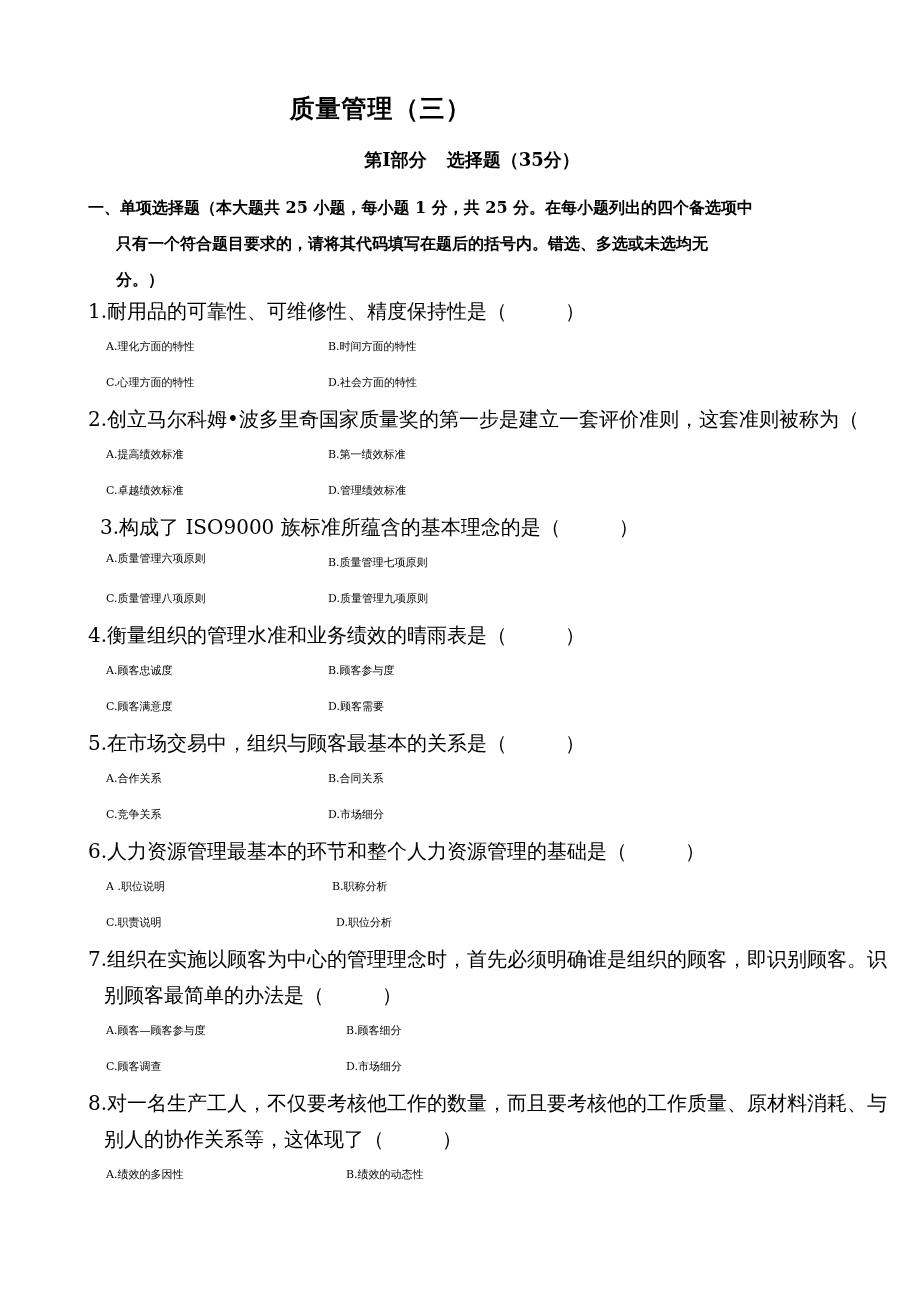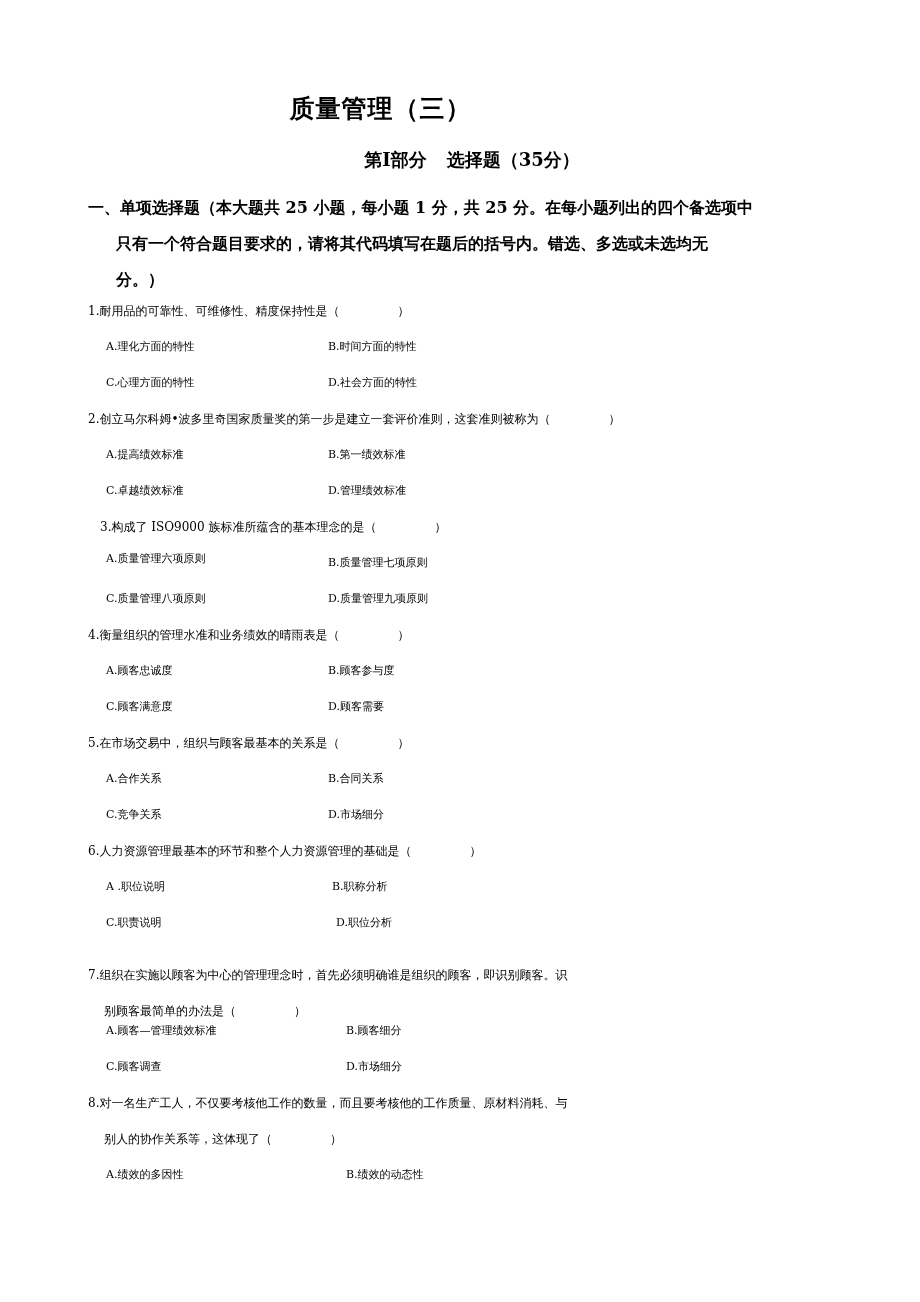--- a/index.html
+++ b/index.html
@@ -7,21 +7,21 @@
          font-family:"DejaVu Serif","Liberation Serif",serif; color:#000; }
   .title { position:absolute; top:92px; left:0; width:761px; text-align:center;
            font-size:25px; font-weight:bold; letter-spacing:1px; }
   .subtitle { position:absolute; top:148px; left:0; width:920px; text-align:center;
               font-size:18px; font-weight:bold;padding-left:12px; }
   .subtitle .gap { display:inline-block; width:20px; }
   .section { position:absolute; top:190px; left:88px; width:760px;
              font-size:16px; font-weight:bold; line-height:36px; }
   .section .l1 { white-space:nowrap; }
   .section .l2 { padding-left:28px; white-space:nowrap; }
-  .q { position:absolute; left:88px; font-size:12px; white-space:nowrap; line-height:20px; }
+  .q { position:absolute; left:88px; font-size:20px; white-space:nowrap; line-height:20px; }
   .q .cont { display:block; padding-left:16px; margin-top:16px; }
   .opt { position:absolute; font-size:11px; white-space:nowrap; line-height:20px; }
   .blank { display:inline-block; width:58px; }
   .blank-l { display:inline-block; width:58px; }
 </style>
 </head>
 <body>
 
 <div>
 
@@ -78,25 +78,25 @@
   <div class="opt" style="top:805px;left:328px;">D.市场细分</div>
 
   <div class="q" style="top:841px;">
     <span>6.人力资源管理最基本的环节和整个人力资源管理的基础是（</span><span class="blank"></span><span>）</span>
   </div>
   <div class="opt" style="top:877px;left:106px;">A .职位说明</div>
   <div class="opt" style="top:877px;left:332px;">B.职称分析</div>
   <div class="opt" style="top:913px;left:106px;">C.职责说明</div>
   <div class="opt" style="top:913px;left:336px;">D.职位分析</div>
 
-  <div class="q" style="top:949px;margin-top:16px;">
+  <div class="q" style="top:949px;">
     <span>7.组织在实施以顾客为中心的管理理念时，首先必须明确谁是组织的顾客，即识别顾客。识</span>
     <span class="cont"><span>别顾客最简单的办法是（</span><span class="blank-l"></span><span>）</span></span>
   </div>
-  <div class="opt" style="top:1021px;left:106px;">A.顾客—管理绩效标准</div>
+  <div class="opt" style="top:1021px;left:106px;">A.顾客—顾客参与度</div>
   <div class="opt" style="top:1021px;left:346px;">B.顾客细分</div>
   <div class="opt" style="top:1057px;left:106px;">C.顾客调查</div>
   <div class="opt" style="top:1057px;left:346px;">D.市场细分</div>
 
   <div class="q" style="top:1093px;">
     <span>8.对一名生产工人，不仅要考核他工作的数量，而且要考核他的工作质量、原材料消耗、与</span>
     <span class="cont"><span>别人的协作关系等，这体现了（</span><span class="blank-l"></span><span>）</span></span>
   </div>
   <div class="opt" style="top:1165px;left:106px;">A.绩效的多因性</div>
   <div class="opt" style="top:1165px;left:346px;">B.绩效的动态性</div>

